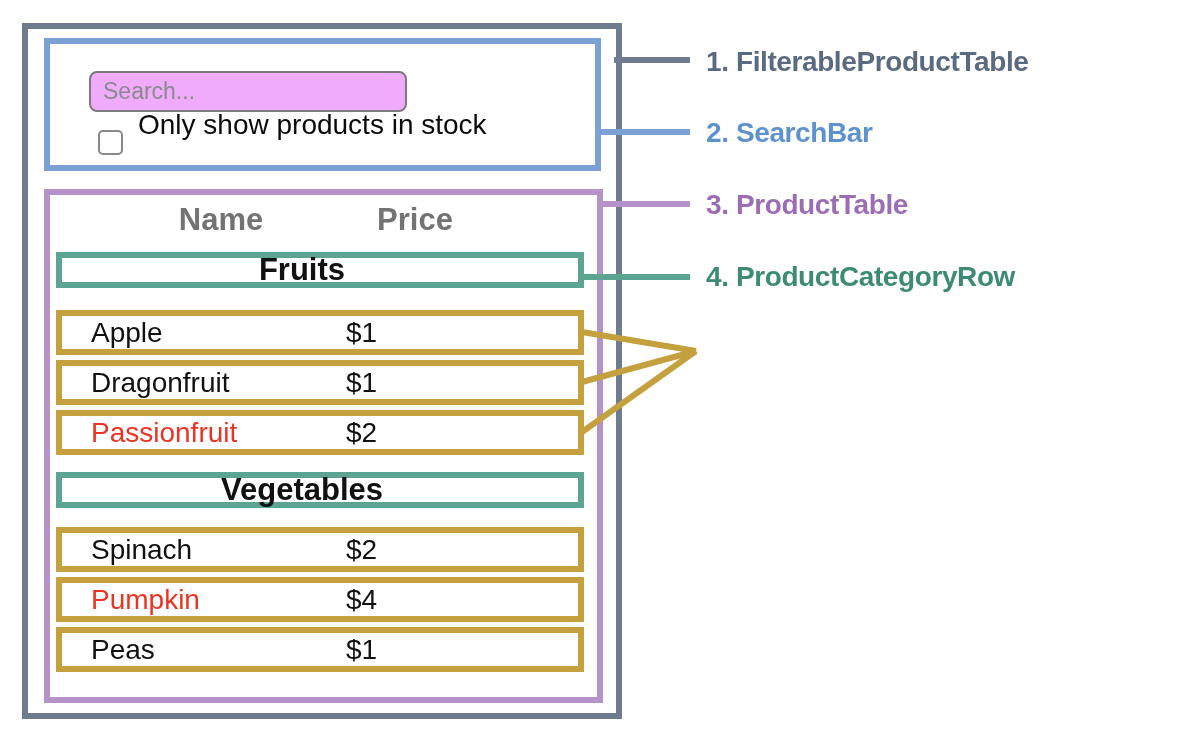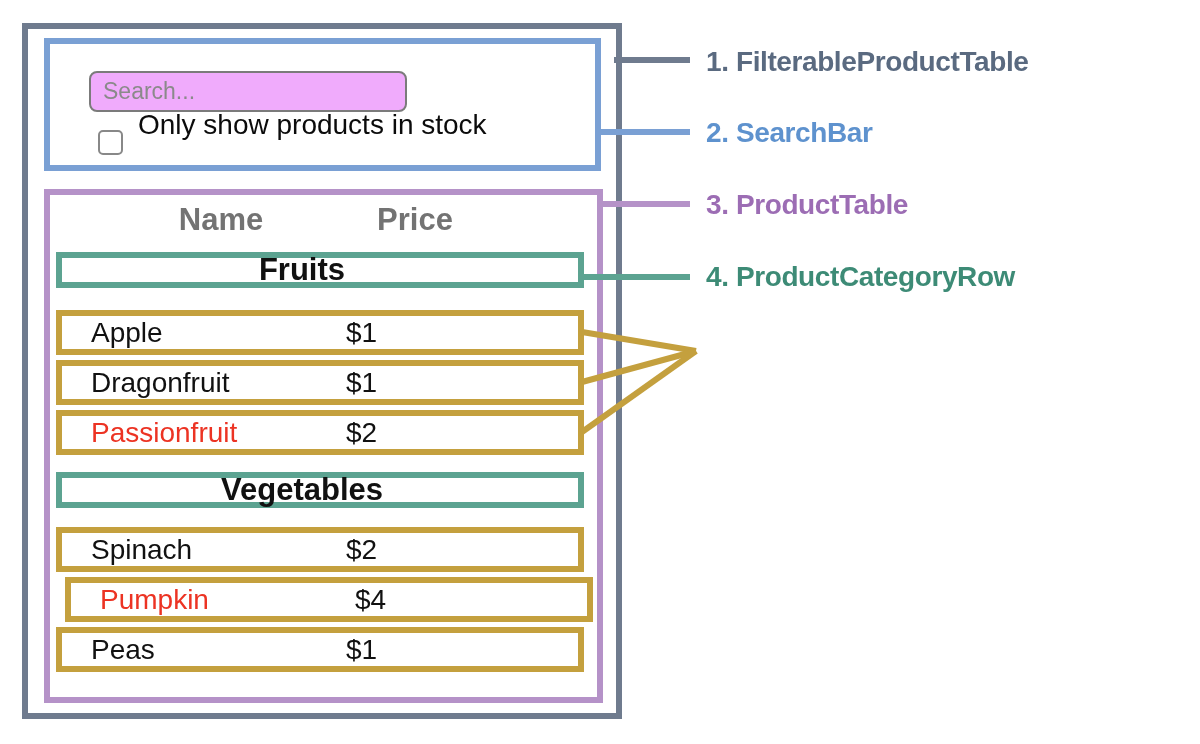--- a/index.html
+++ b/index.html
@@ -71,21 +71,21 @@
   }
   .product-row .name{position:absolute;left:29px;white-space:nowrap;}
   .product-row .price{position:absolute;left:284px;white-space:nowrap;}
   .oos{color:var(--c-red);}
   .r-fruits{top:252px;}
   .r-apple{top:310px;}
   .r-dragonfruit{top:360px;}
   .r-passionfruit{top:410px;padding-left:36px;}
   .r-vegetables{top:472px;}
   .r-spinach{top:527px;}
-  .r-pumpkin{top:577px;margin-left:9px;}
+  .r-pumpkin{top:577px;}
   .r-peas{top:627px;}
 
   
   .connectors{left:0;top:0;width:1200px;height:744px;pointer-events:none;}
 
   
   .legend-label{
     left:706px;transform:translateY(-50%);
     font-size:28px;letter-spacing:-0.4px;white-space:nowrap;font-weight:bold;
   }

